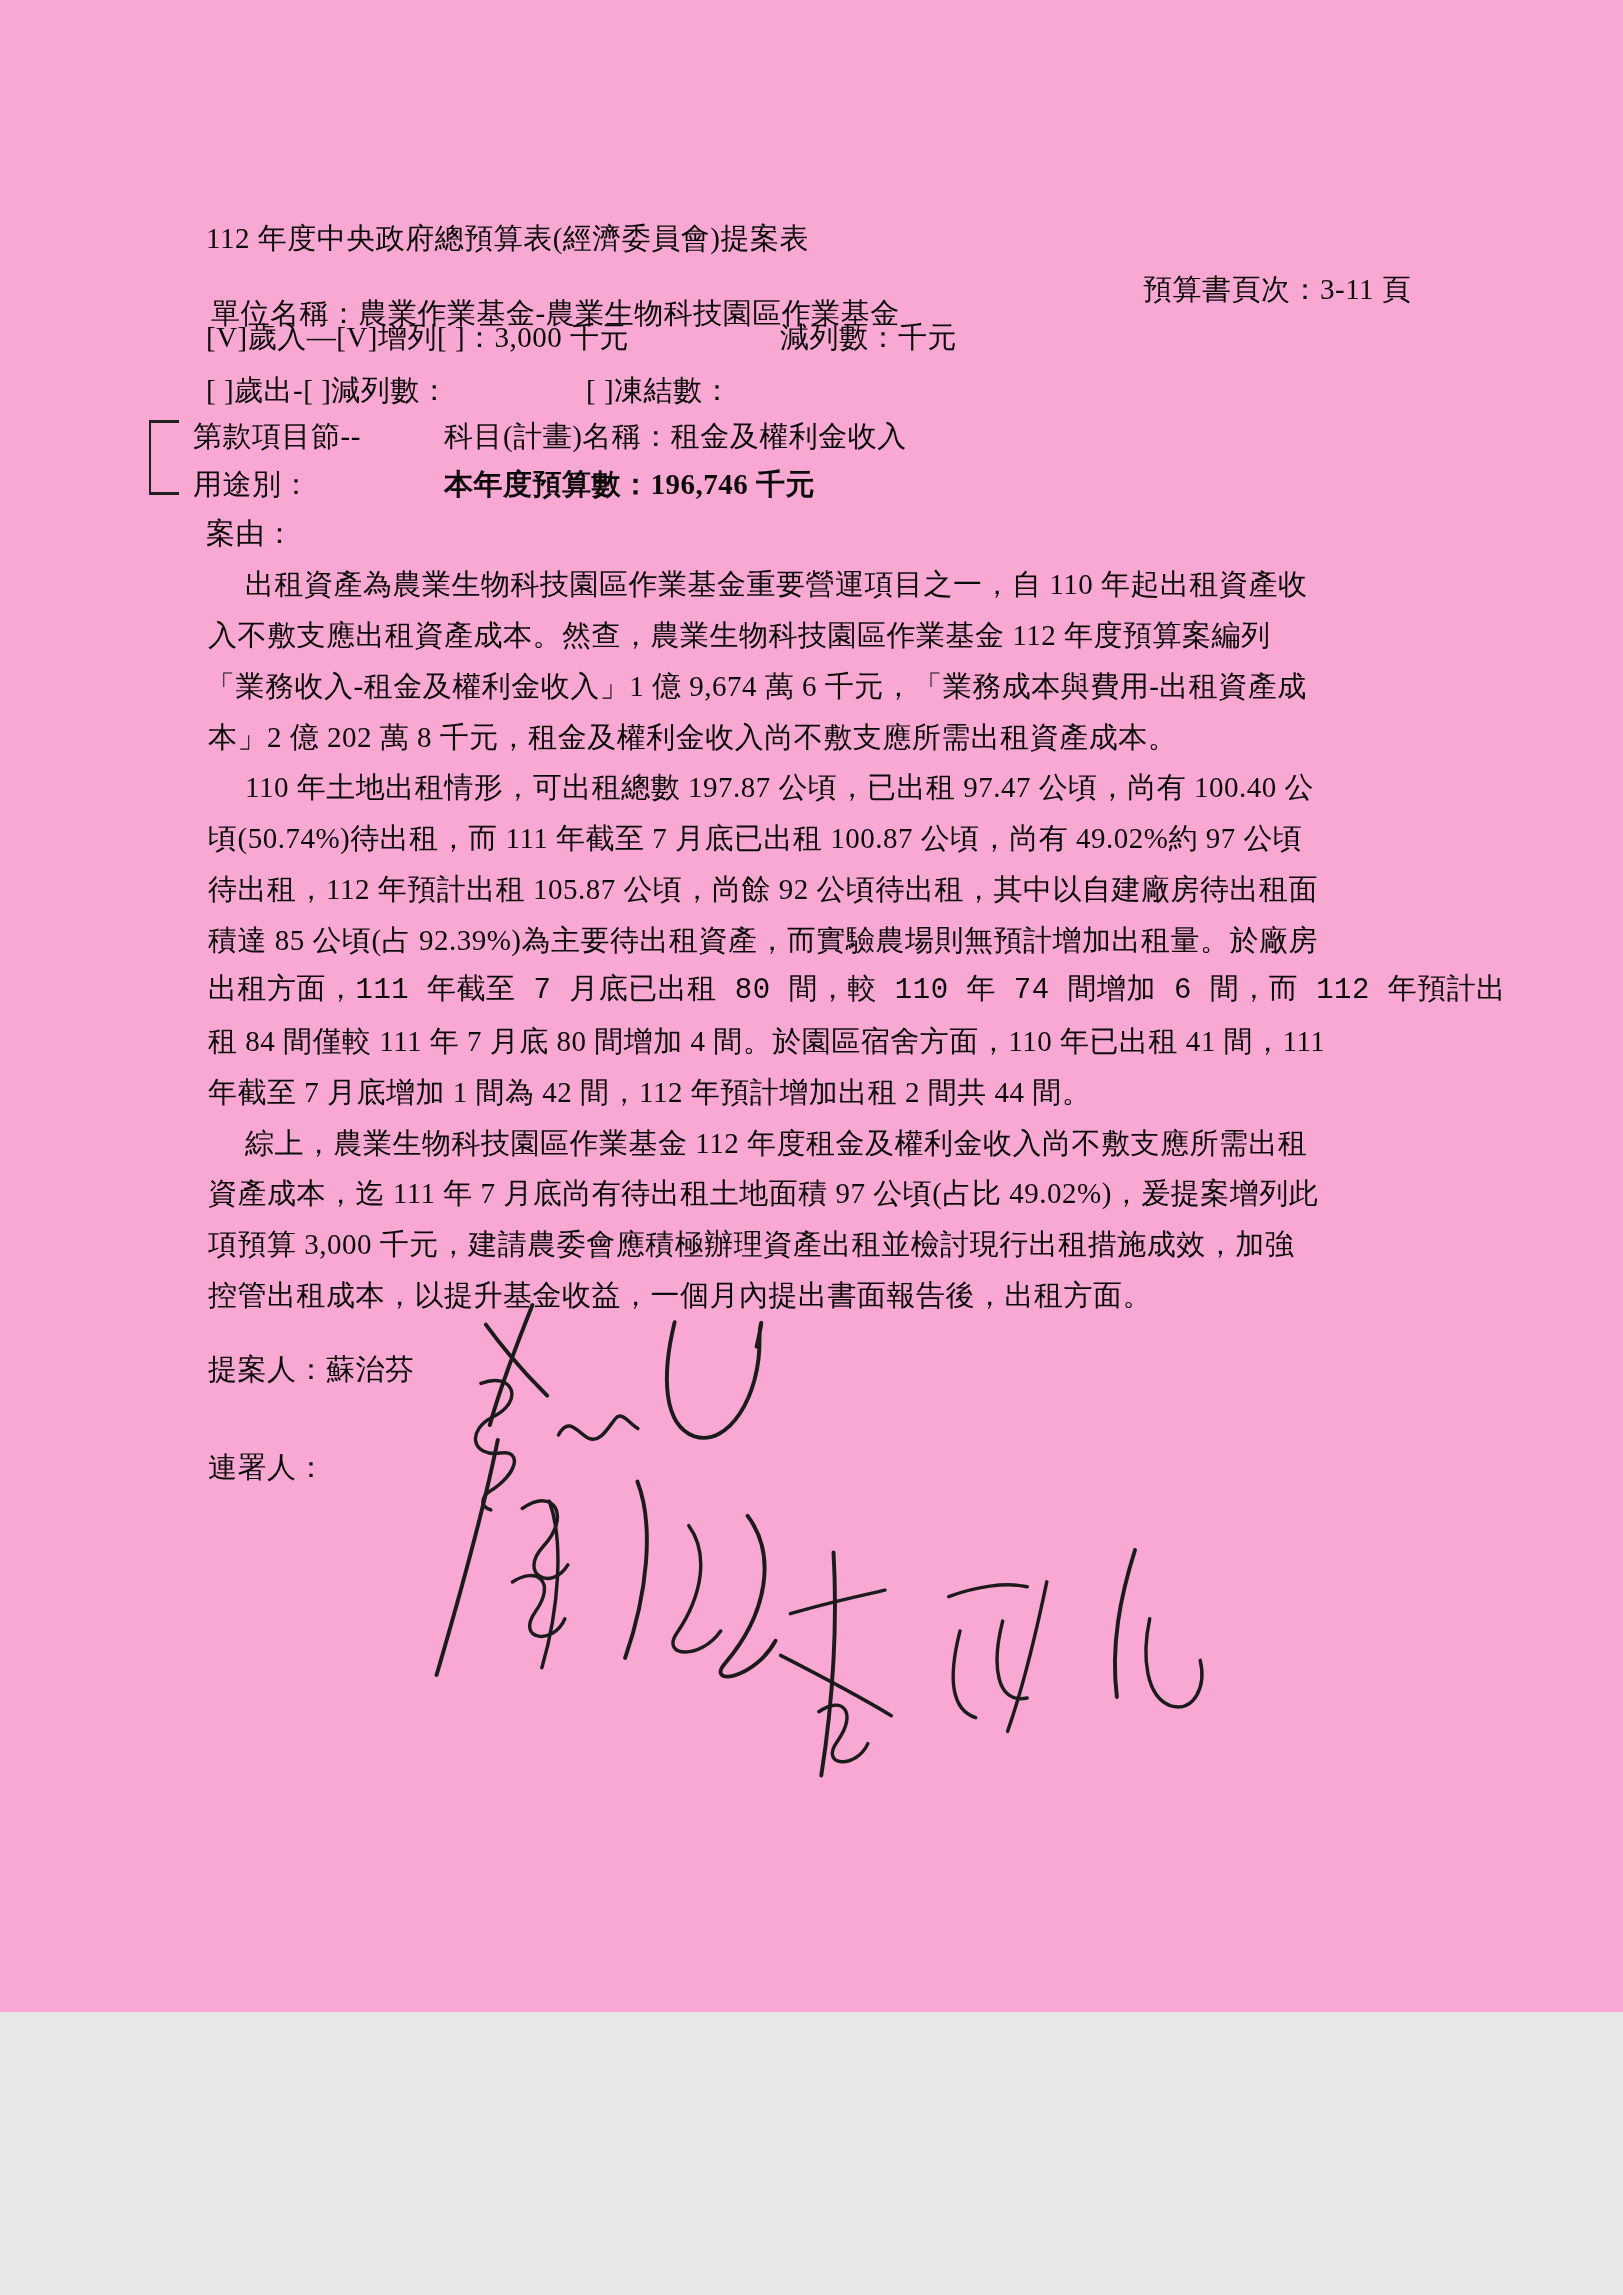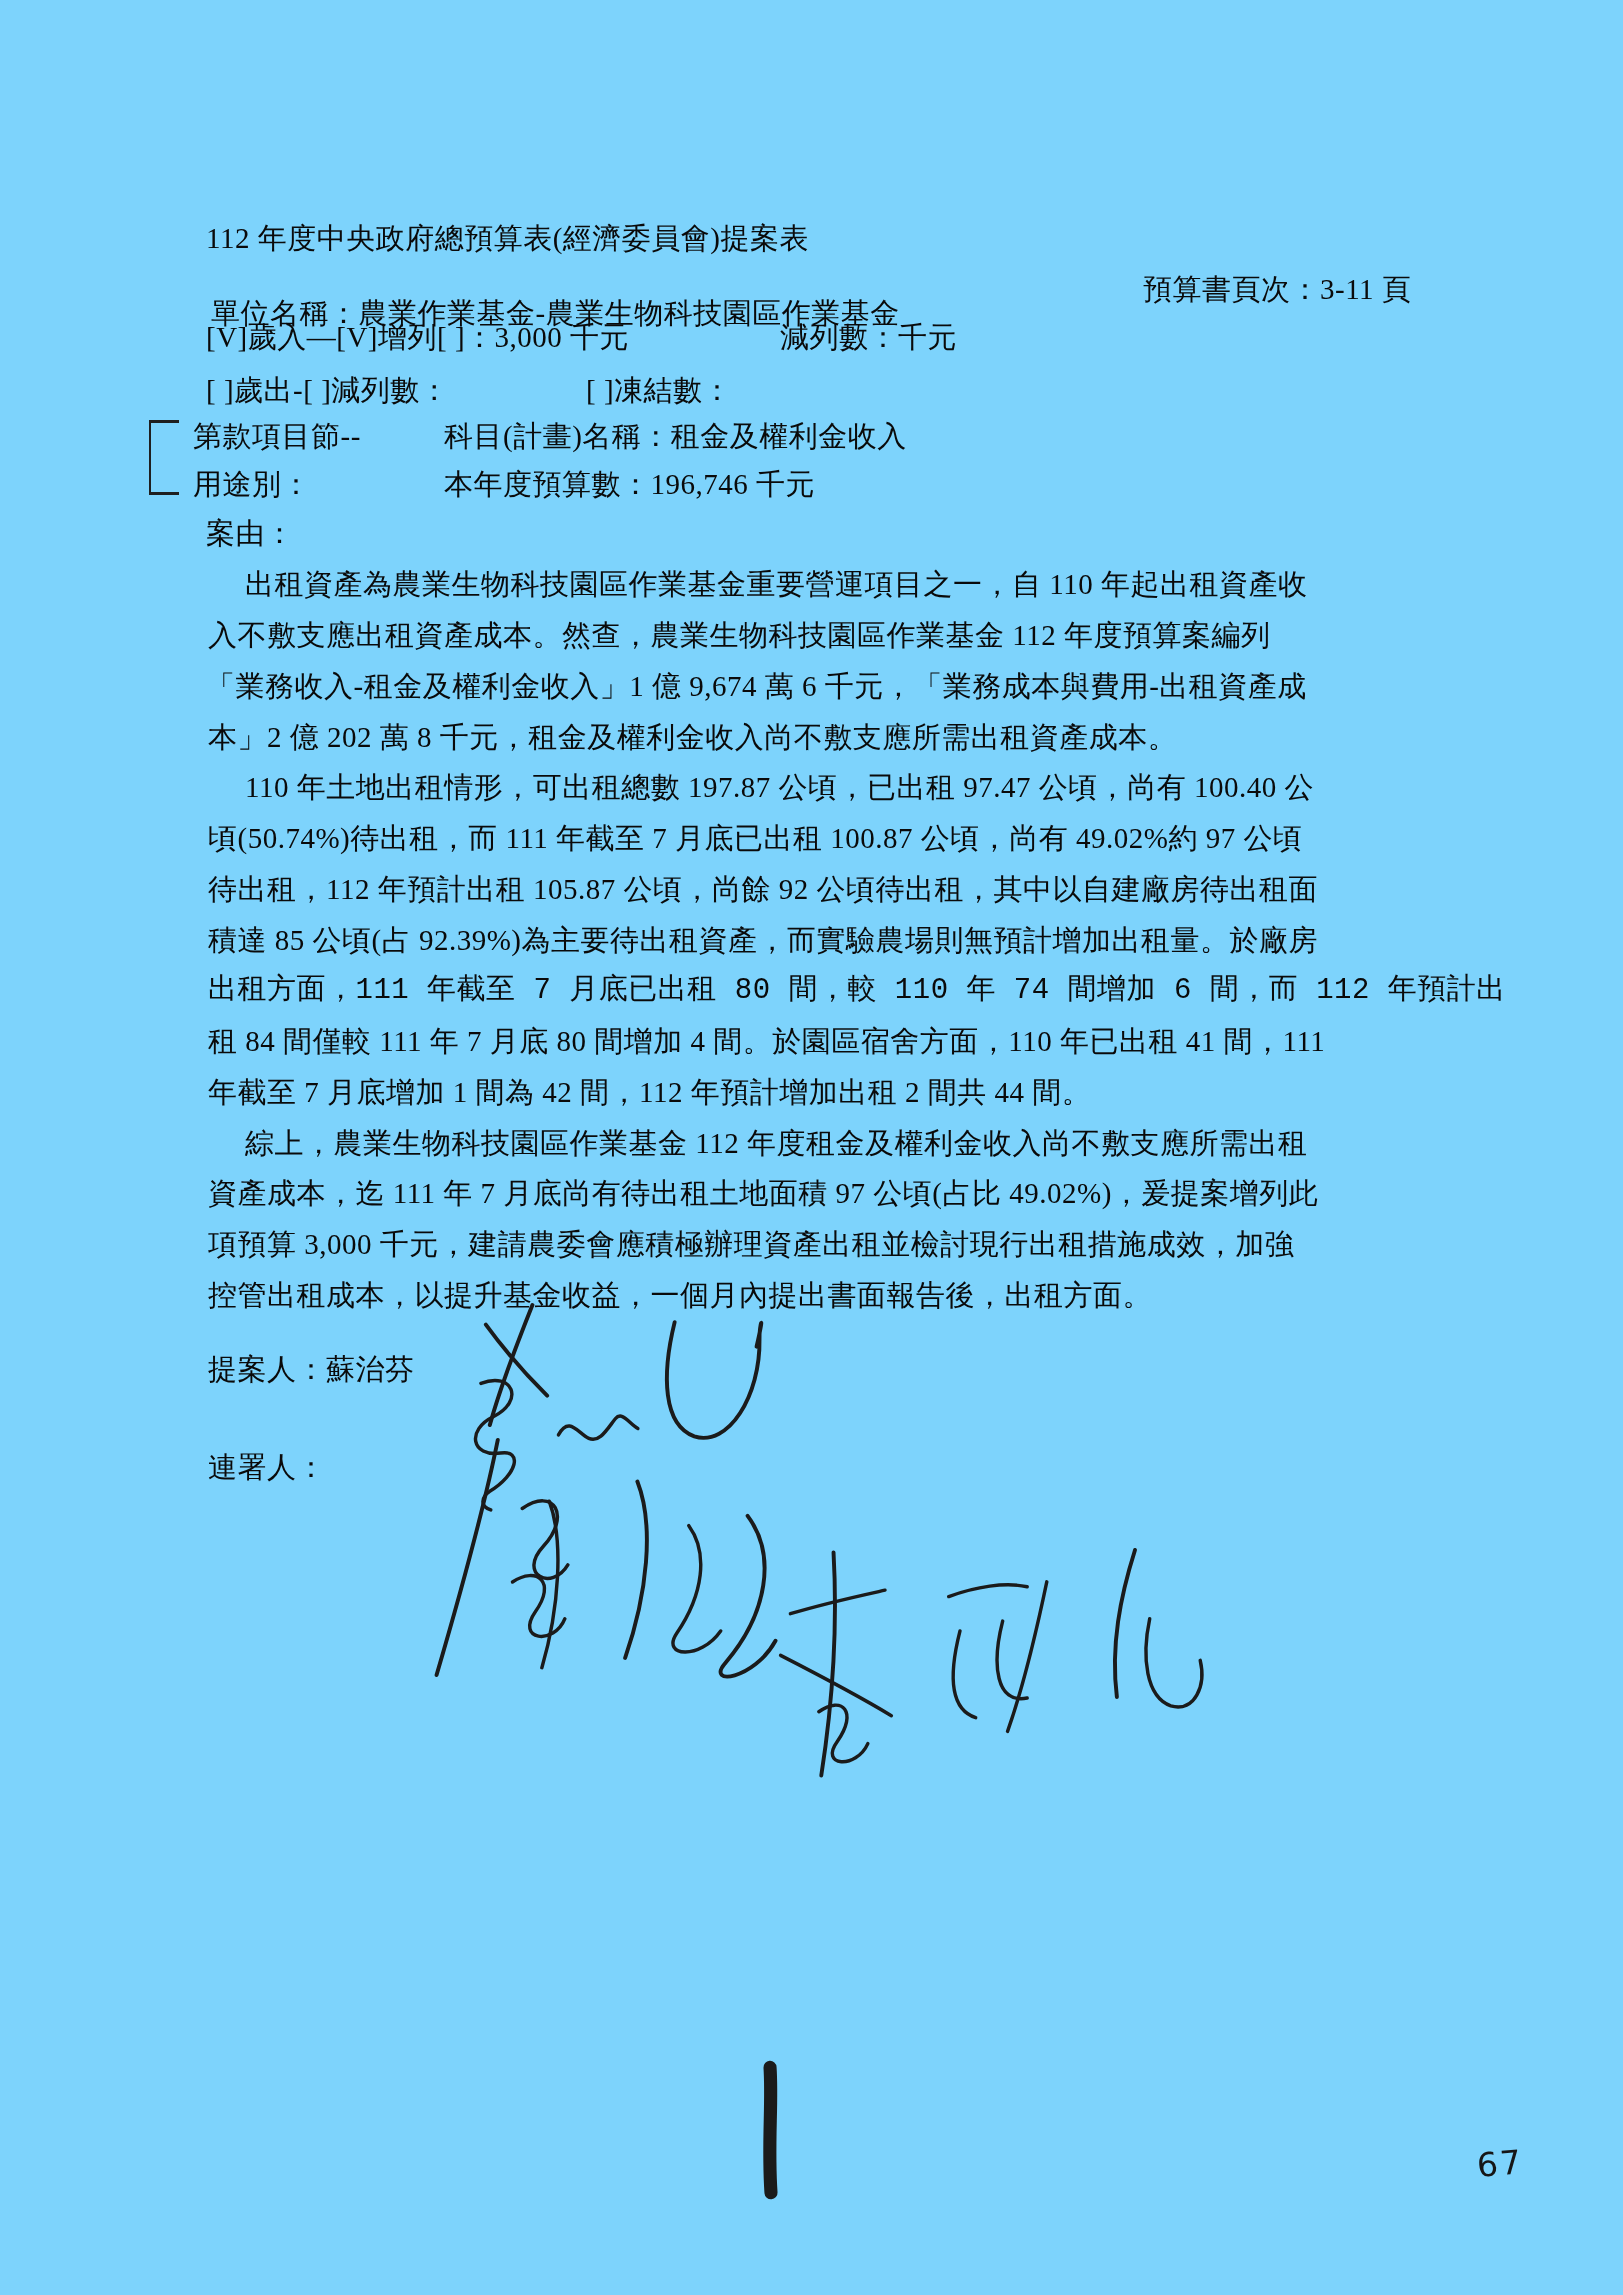--- a/index.html
+++ b/index.html
@@ -1,18 +1,18 @@
 <!DOCTYPE html>
 <html style="font-size:7.8px"><head>
 <meta charset="utf-8">
 <style>
   html,body { margin:0; padding:0; background:#e8e8e8; }
   .page {
-    position:relative; width:1624px; height:2295px;
-    background:#7dd3fc; overflow:hidden;
+    position:relative; width:1624px; height:2012px;
+    background:#f9a8d4; overflow:hidden;
     font-family:"Liberation Serif","DejaVu Serif",serif;
     color:#0a0a0a;
   }
   .t {
     position:absolute; white-space:nowrap;
     font-size:29px; line-height:1.15; letter-spacing:0.5px;
     color:#0a0a0a;
   }
   .bracket {
     position:absolute; left:149px; top:420px; width:27.5px; height:75px;
@@ -42,21 +42,21 @@
 
   <div class="t" style="left:206px; top:321px;">[V]歲入—[V]增列[ ]：3,000 千元</div>
   <div class="t" style="left:780px; top:321px;">減列數：千元</div>
   <div class="t" style="left:206px; top:374px;">[ ]歲出-[ ]減列數：</div>
   <div class="t" style="left:586px; top:374px;">[ ]凍結數：</div>
 
   <div class="bracket"></div>
   <div class="t" style="left:193px; top:420px;">第款項目節--</div>
   <div class="t" style="left:444px; top:420px;">科目(計畫)名稱：租金及權利金收入</div>
   <div class="t" style="left:193px; top:468px;">用途別：</div>
-  <div class="t" style="left:444px; top:468px;">本年度預算數：196,746 千元</div>
+  <div class="t" style="left:444px; top:468px;font-weight:bold;">本年度預算數：196,746 千元</div>
 
   <div class="t" style="left:206px; top:517px;">案由：</div>
 
   <div class="t" style="left:245px; top:568px;">出租資產為農業生物科技園區作業基金重要營運項目之一，自 110 年起出租資產收</div>
   <div class="t" style="left:208px; top:619px;">入不敷支應出租資產成本。然查，農業生物科技園區作業基金 112 年度預算案編列</div>
   <div class="t" style="left:206px; top:670px;">「業務收入-租金及權利金收入」1 億 9,674 萬 6 千元，「業務成本與費用-出租資產成</div>
   <div class="t" style="left:208px; top:721px;">本」2 億 202 萬 8 千元，租金及權利金收入尚不敷支應所需出租資產成本。</div>
   <div class="t" style="left:245px; top:771px;">110 年土地出租情形，可出租總數 197.87 公頃，已出租 97.47 公頃，尚有 100.40 公</div>
   <div class="t" style="left:208px; top:822px;">頃(50.74%)待出租，而 111 年截至 7 月底已出租 100.87 公頃，尚有 49.02%約 97 公頃</div>
   <div class="t" style="left:208px; top:873px;">待出租，112 年預計出租 105.87 公頃，尚餘 92 公頃待出租，其中以自建廠房待出租面</div>

